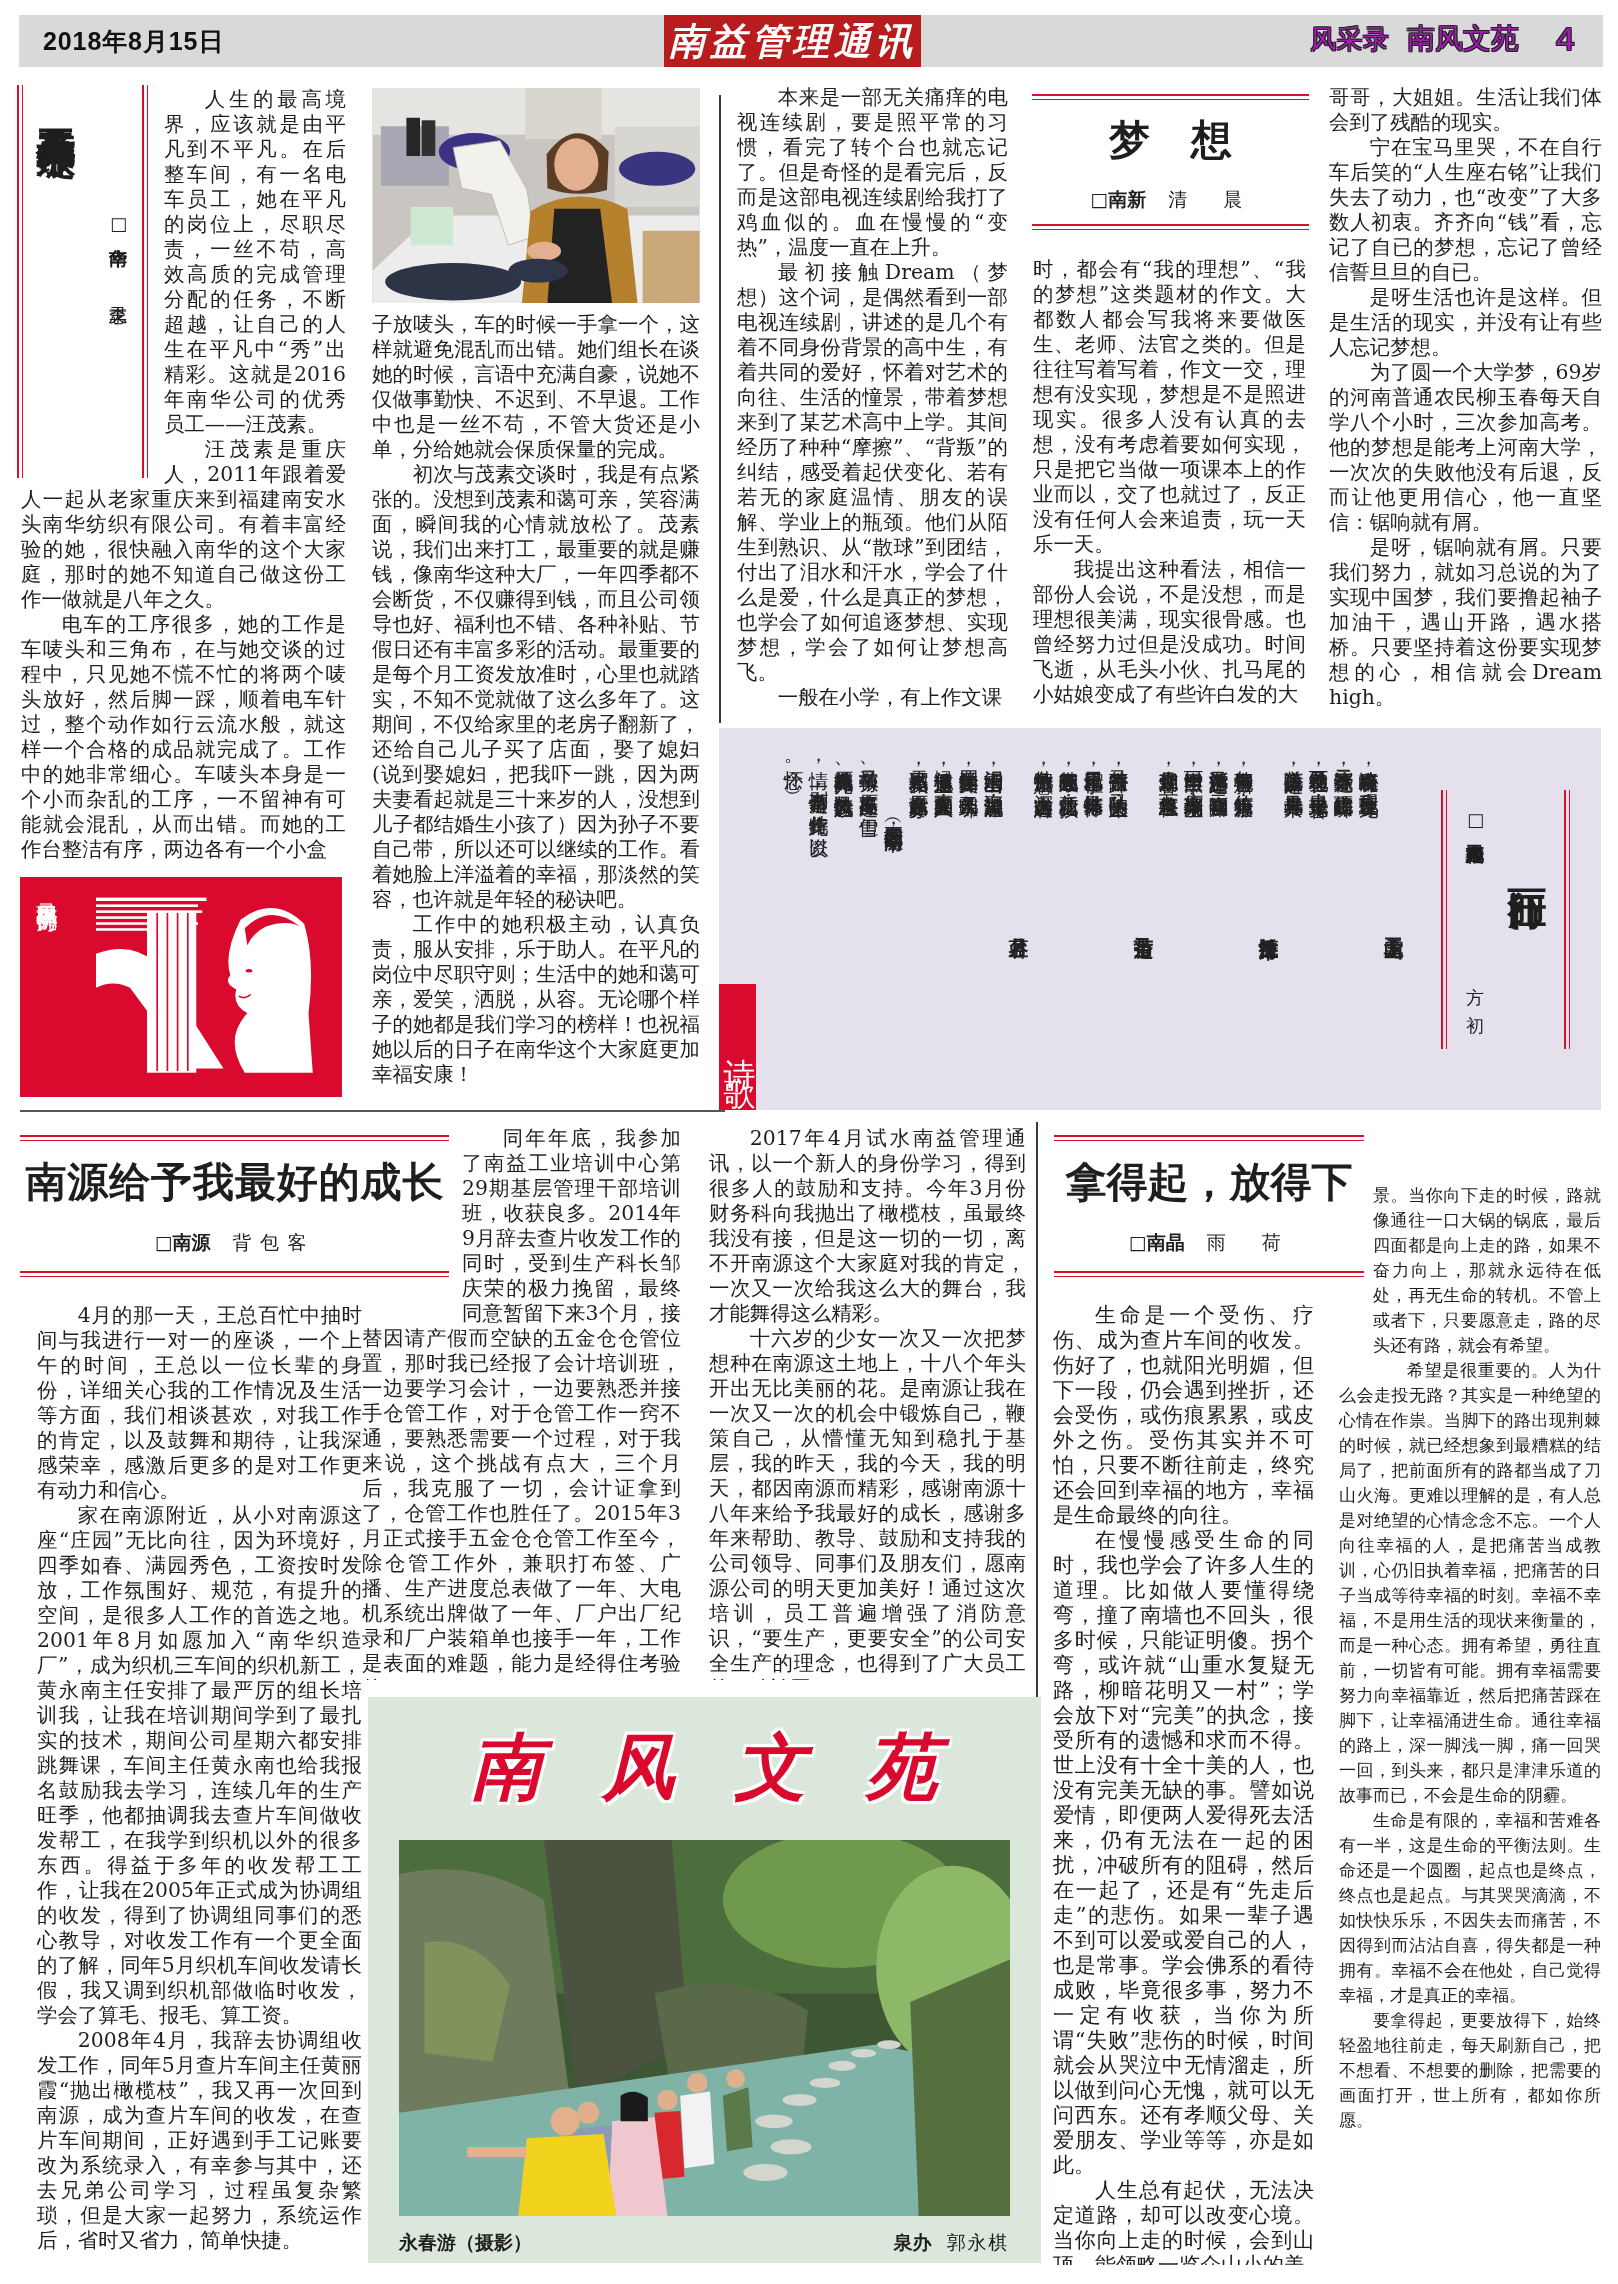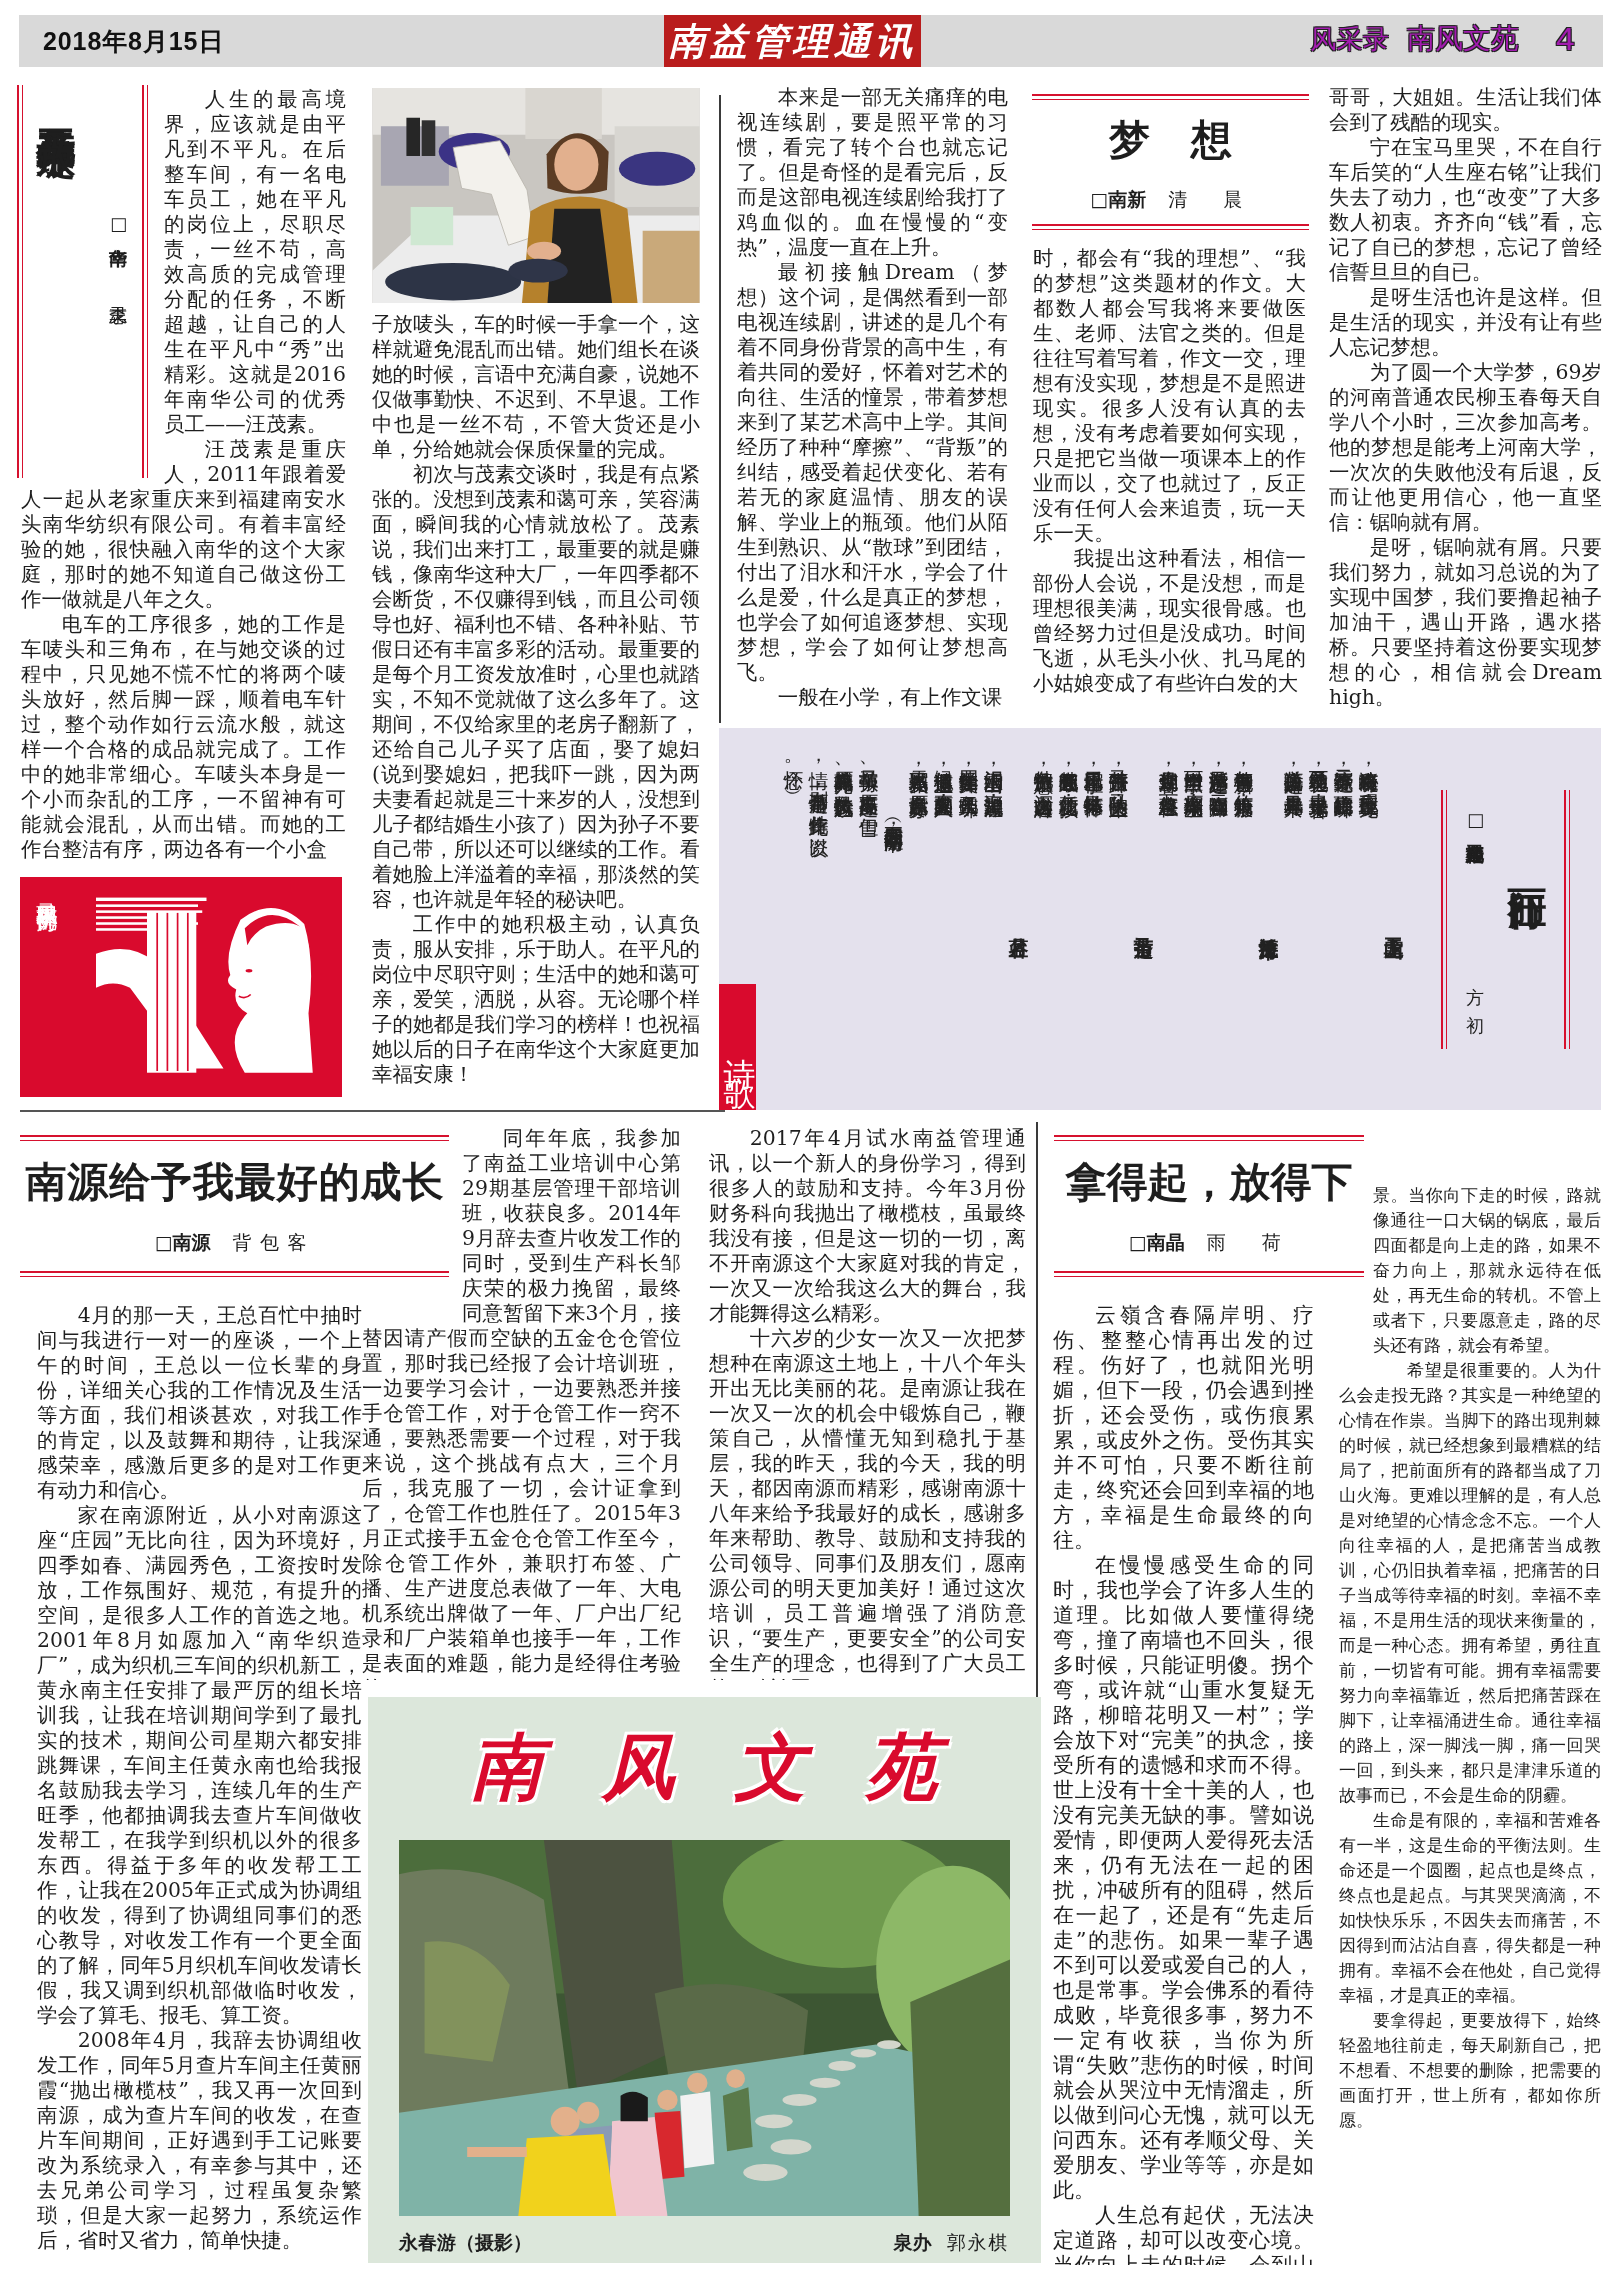--- a/index.html
+++ b/index.html
@@ -147,21 +147,21 @@
     <p>一般在小学，有上作文课</p>
   </div>
 
   <div class="hdbl" style="left:1032px;top:94px;width:277px;"></div>
   <div class="abs title-h" style="left:1032px;top:120px;width:277px;">梦　想</div>
   <div class="abs byline-h" style="left:1032px;top:187px;width:277px;">
     <span class="u">□南新</span><span class="a">清　晨</span>
   </div>
   <div class="hdbl" style="left:1032px;top:224px;width:277px;"></div>
 
-  <div class="txt" style="left:1033px;top:246px;width:273px;height:464px;">
+  <div class="txt" style="left:1033px;top:257px;width:273px;height:464px;">
     <p class="cont">时，都会有“我的理想”、“我的梦想”这类题材的作文。大都数人都会写我将来要做医生、老师、法官之类的。但是往往写着写着，作文一交，理想有没实现，梦想是不是照进现实。很多人没有认真的去想，没有考虑着要如何实现，只是把它当做一项课本上的作业而以，交了也就过了，反正没有任何人会来追责，玩一天乐一天。</p>
     <p>我提出这种看法，相信一部份人会说，不是没想，而是理想很美满，现实很骨感。也曾经努力过但是没成功。时间飞逝，从毛头小伙、扎马尾的小姑娘变成了有些许白发的大</p>
   </div>
 
   <div class="txt" style="left:1329px;top:85px;width:273px;height:634px;">
     <p class="cont">哥哥，大姐姐。生活让我们体会到了残酷的现实。</p>
     <p>宁在宝马里哭，不在自行车后笑的“人生座右铭”让我们失去了动力，也“改变”了大多数人初衷。齐齐向“钱”看，忘记了自已的梦想，忘记了曾经信誓旦旦的自已。</p>
     <p>是呀生活也许是这样。但是生活的现实，并没有让有些人忘记梦想。</p>
     <p>为了圆一个大学梦，69岁的河南普通农民柳玉春每天自学八个小时，三次参加高考。他的梦想是能考上河南大学，一次次的失败他没有后退，反而让他更用信心，他一直坚信：锯响就有屑。</p>
     <p>是呀，锯响就有屑。只要我们努力，就如习总说的为了实现中国梦，我们要撸起袖子加油干，遇山开路，遇水搭桥。只要坚持着这份要实现梦想的心，相信就会Dream high。</p>
@@ -283,21 +283,21 @@
 
 <div>
   <div class="hdbl" style="left:1054px;top:1135px;width:310px;"></div>
   <div class="abs title-h" style="left:1054px;top:1162px;width:310px;">拿得起，放得下</div>
   <div class="abs byline-h" style="left:1054px;top:1230px;width:310px;">
     <span class="u">□南晶</span><span class="a">雨　荷</span>
   </div>
   <div class="hdbl" style="left:1054px;top:1271px;width:310px;"></div>
 
   <div class="txt" style="left:1053px;top:1303px;width:261px;height:962px;font-size:21px;">
-    <p>云嶺含春隔岸明、疗伤、整整心情再出发的过程。伤好了，也就阳光明媚，但下一段，仍会遇到挫折，还会受伤，或伤痕累累，或皮外之伤。受伤其实并不可怕，只要不断往前走，终究还会回到幸福的地方，幸福是生命最终的向往。</p>
+    <p>生命是一个受伤、疗伤、成为查片车间的收发。伤好了，也就阳光明媚，但下一段，仍会遇到挫折，还会受伤，或伤痕累累，或皮外之伤。受伤其实并不可怕，只要不断往前走，终究还会回到幸福的地方，幸福是生命最终的向往。</p>
     <p>在慢慢感受生命的同时，我也学会了许多人生的道理。比如做人要懂得绕弯，撞了南墙也不回头，很多时候，只能证明傻。拐个弯，或许就“山重水复疑无路，柳暗花明又一村”；学会放下对“完美”的执念，接受所有的遗憾和求而不得。世上没有十全十美的人，也没有完美无缺的事。譬如说爱情，即便两人爱得死去活来，仍有无法在一起的困扰，冲破所有的阻碍，然后在一起了，还是有“先走后走”的悲伤。如果一辈子遇不到可以爱或爱自己的人，也是常事。学会佛系的看待成败，毕竟很多事，努力不一定有收获，当你为所谓“失败”悲伤的时候，时间就会从哭泣中无情溜走，所以做到问心无愧，就可以无问西东。还有孝顺父母、关爱朋友、学业等等，亦是如此。</p>
     <p>人生总有起伏，无法决定道路，却可以改变心境。当你向上走的时候，会到山顶，能领略一览众山小的美</p>
   </div>
 
   <div class="txt" style="left:1339px;top:1183px;width:262px;height:1139px;font-size:17px;">
     <div class="spacer" style="width:34px;height:177px;"></div>
     <p class="cont">景。当你向下走的时候，路就像通往一口大锅的锅底，最后四面都是向上走的路，如果不奋力向上，那就永远待在低处，再无生命的转机。不管上或者下，只要愿意走，路的尽头还有路，就会有希望。</p>
     <p>希望是很重要的。人为什么会走投无路？其实是一种绝望的心情在作祟。当脚下的路出现荆棘的时候，就已经想象到最糟糕的结局了，把前面所有的路都当成了刀山火海。更难以理解的是，有人总是对绝望的心情念念不忘。一个人向往幸福的人，是把痛苦当成教训，心仍旧执着幸福，把痛苦的日子当成等待幸福的时刻。幸福不幸福，不是用生活的现状来衡量的，而是一种心态。拥有希望，勇往直前，一切皆有可能。拥有幸福需要努力向幸福靠近，然后把痛苦踩在脚下，让幸福涌进生命。通往幸福的路上，深一脚浅一脚，痛一回哭一回，到头来，都只是津津乐道的故事而已，不会是生命的阴霾。</p>
     <p>生命是有限的，幸福和苦难各有一半，这是生命的平衡法则。生命还是一个圆圈，起点也是终点，终点也是起点。与其哭哭滴滴，不如快快乐乐，不因失去而痛苦，不因得到而沾沾自喜，得失都是一种拥有。幸福不会在他处，自己觉得幸福，才是真正的幸福。</p>
     <p>要拿得起，更要放得下，始终轻盈地往前走，每天刷新自己，把不想看、不想要的删除，把需要的画面打开，世上所有，都如你所愿。</p>

